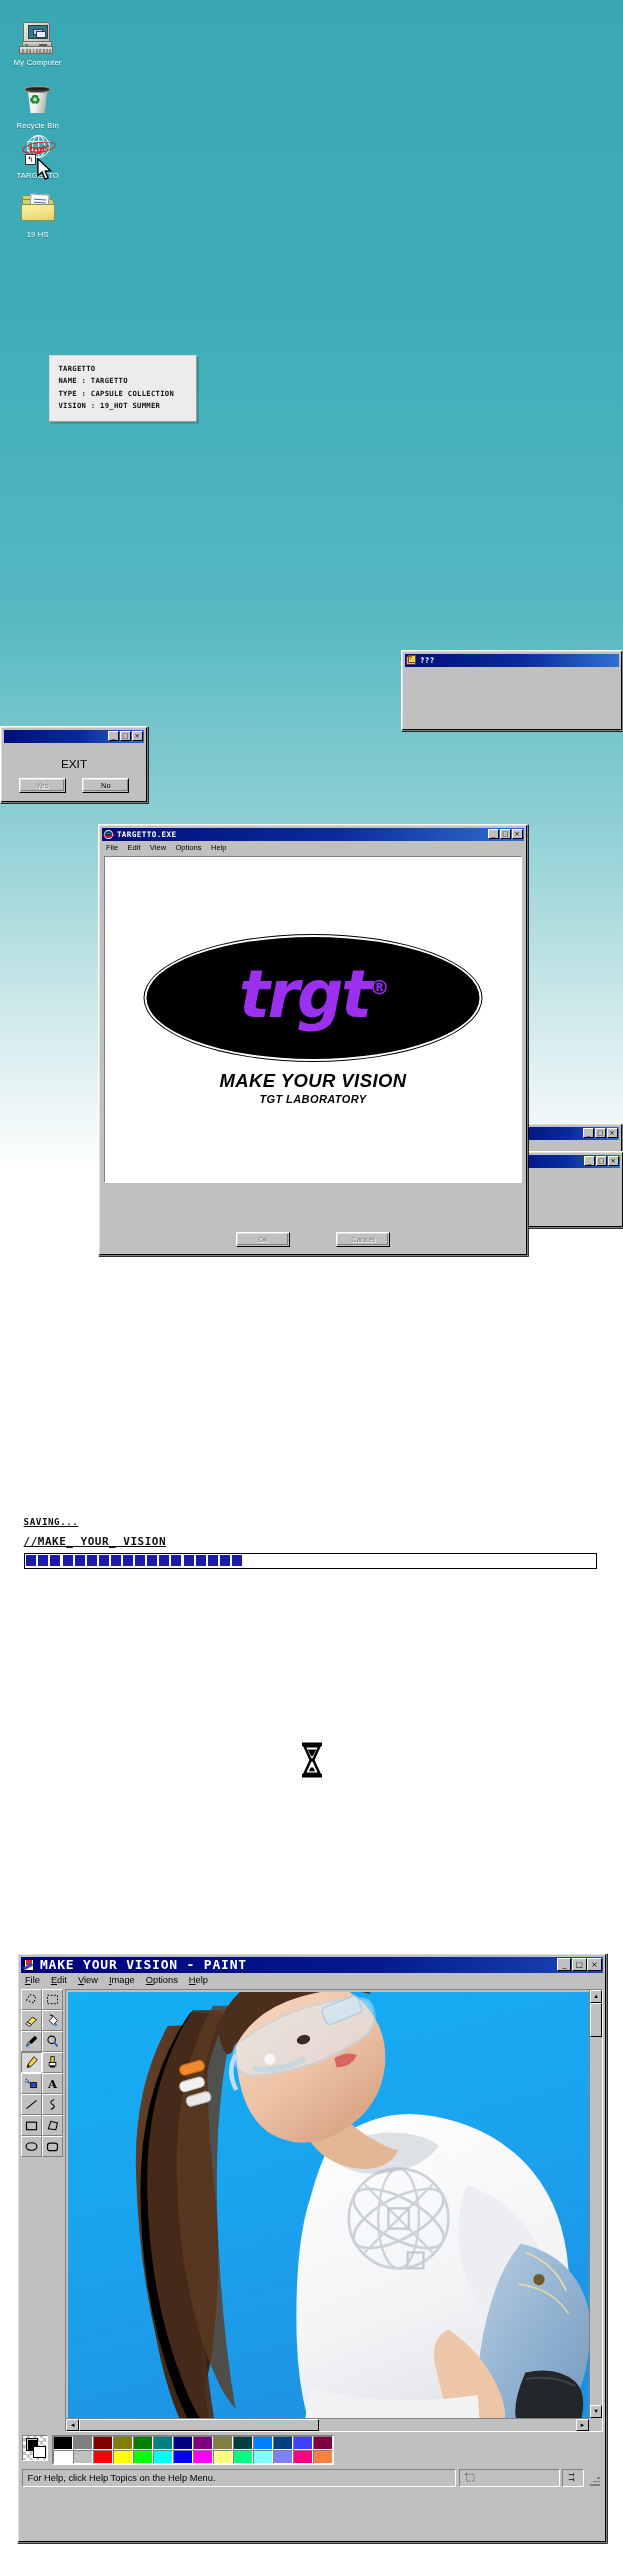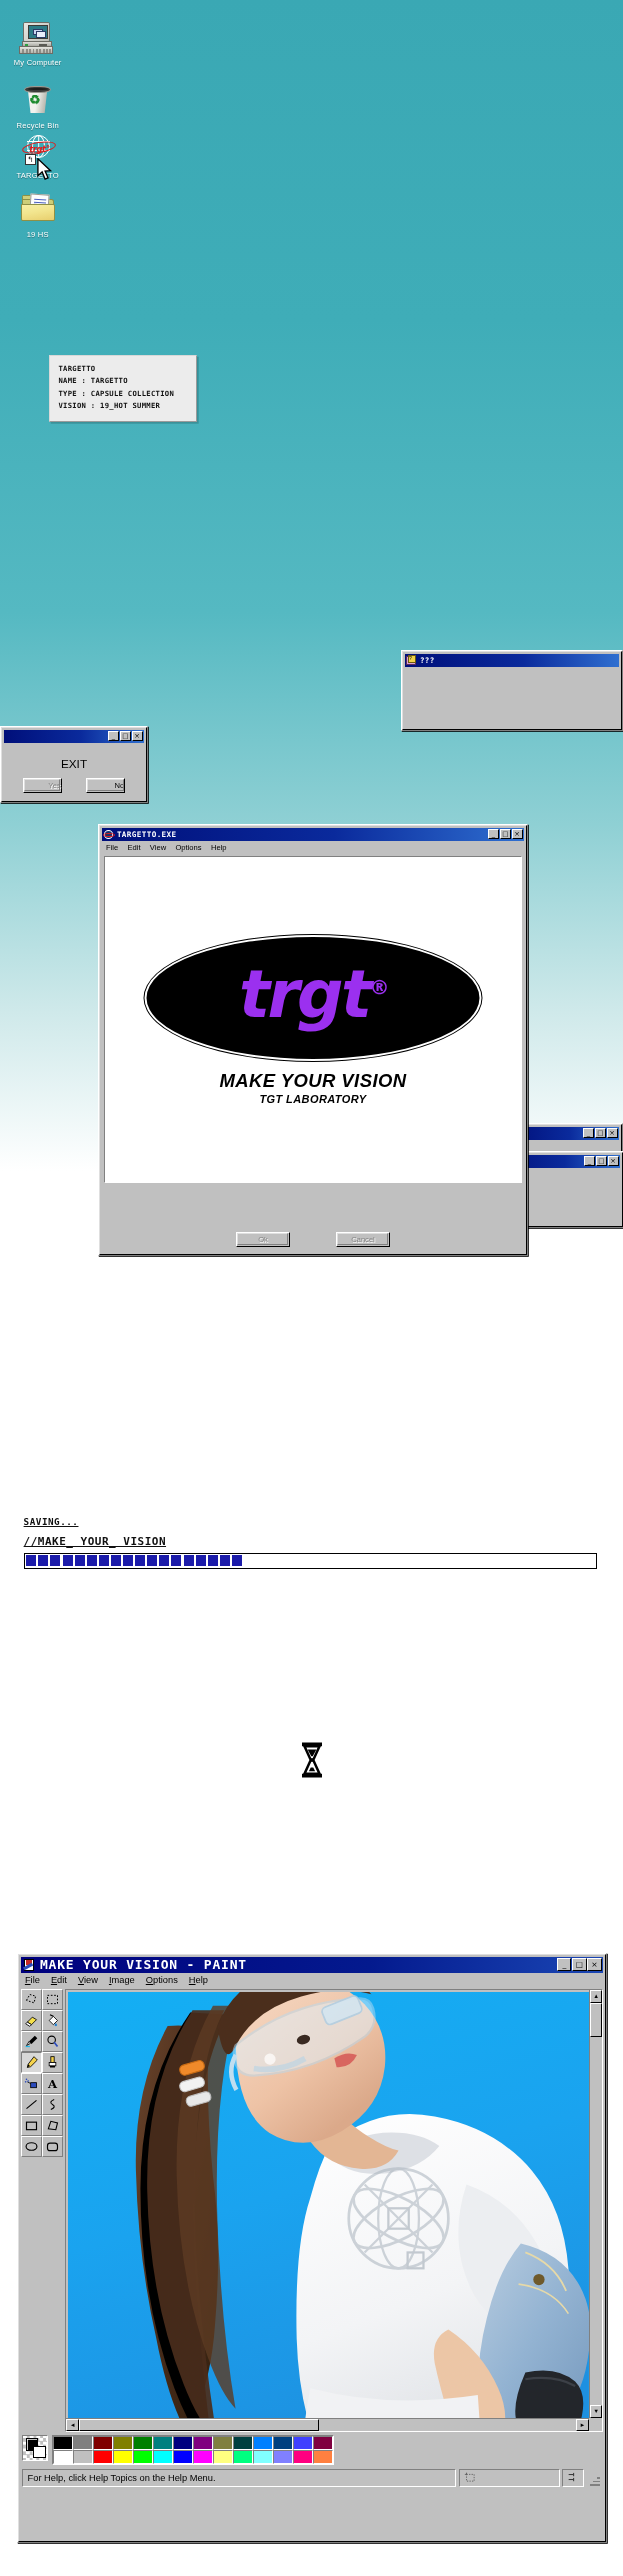--- a/index.html
+++ b/index.html
@@ -136,21 +136,21 @@
   .qicon { width:11px;height:10px; position:relative;}
   .qicon .bk { position:absolute; left:0;top:0.8px;width:9.3px;height:8.4px;background:#d8a0d8;border:0.8px solid #5a2a5a;}
   .qicon .bk2{ position:absolute; left:1.7px;top:0;width:7.6px;height:7.6px;background:#f0d24a;border:0.8px solid #6a5a10;}
   .qicon .bkq{ position:absolute; left:2.5px;top:0px;font-size:5px;color:#000;}
 
   
   #dlg-exit { left:0px; top:726px; width:148px; height:77px;}
   #dlg-exit .body { background:#c0c0c0; height:calc(100% - 13.5px); position:relative;}
   #dlg-exit .q { text-align:center; font-size:11.8px; padding-top:13.5px; color:#000;}
   #dlg-exit .rowb { position:absolute; bottom:6.7px; left:0; right:0; display:flex; justify-content:space-around; padding:0 6.7px;}
-  #dlg-exit .rowb > div { width:39px;text-align:right;}
+  #dlg-exit .rowb > div { width:47px;}
 
   
   #bgwin-a { left:505px; top:1123px; width:118px; height:91px;}
   #bgwin-b { left:493px; top:1151px; width:131px; height:77px;}
   .bw-body { background:#c0c0c0; height:calc(100% - 13.5px);}
 
   
   #exe { left:98px; top:824px; width:430px; height:432px;}
   #exe .canvas {
     background:#ffffff; margin:3.4px 2.5px 0 2.5px; height:327px;

